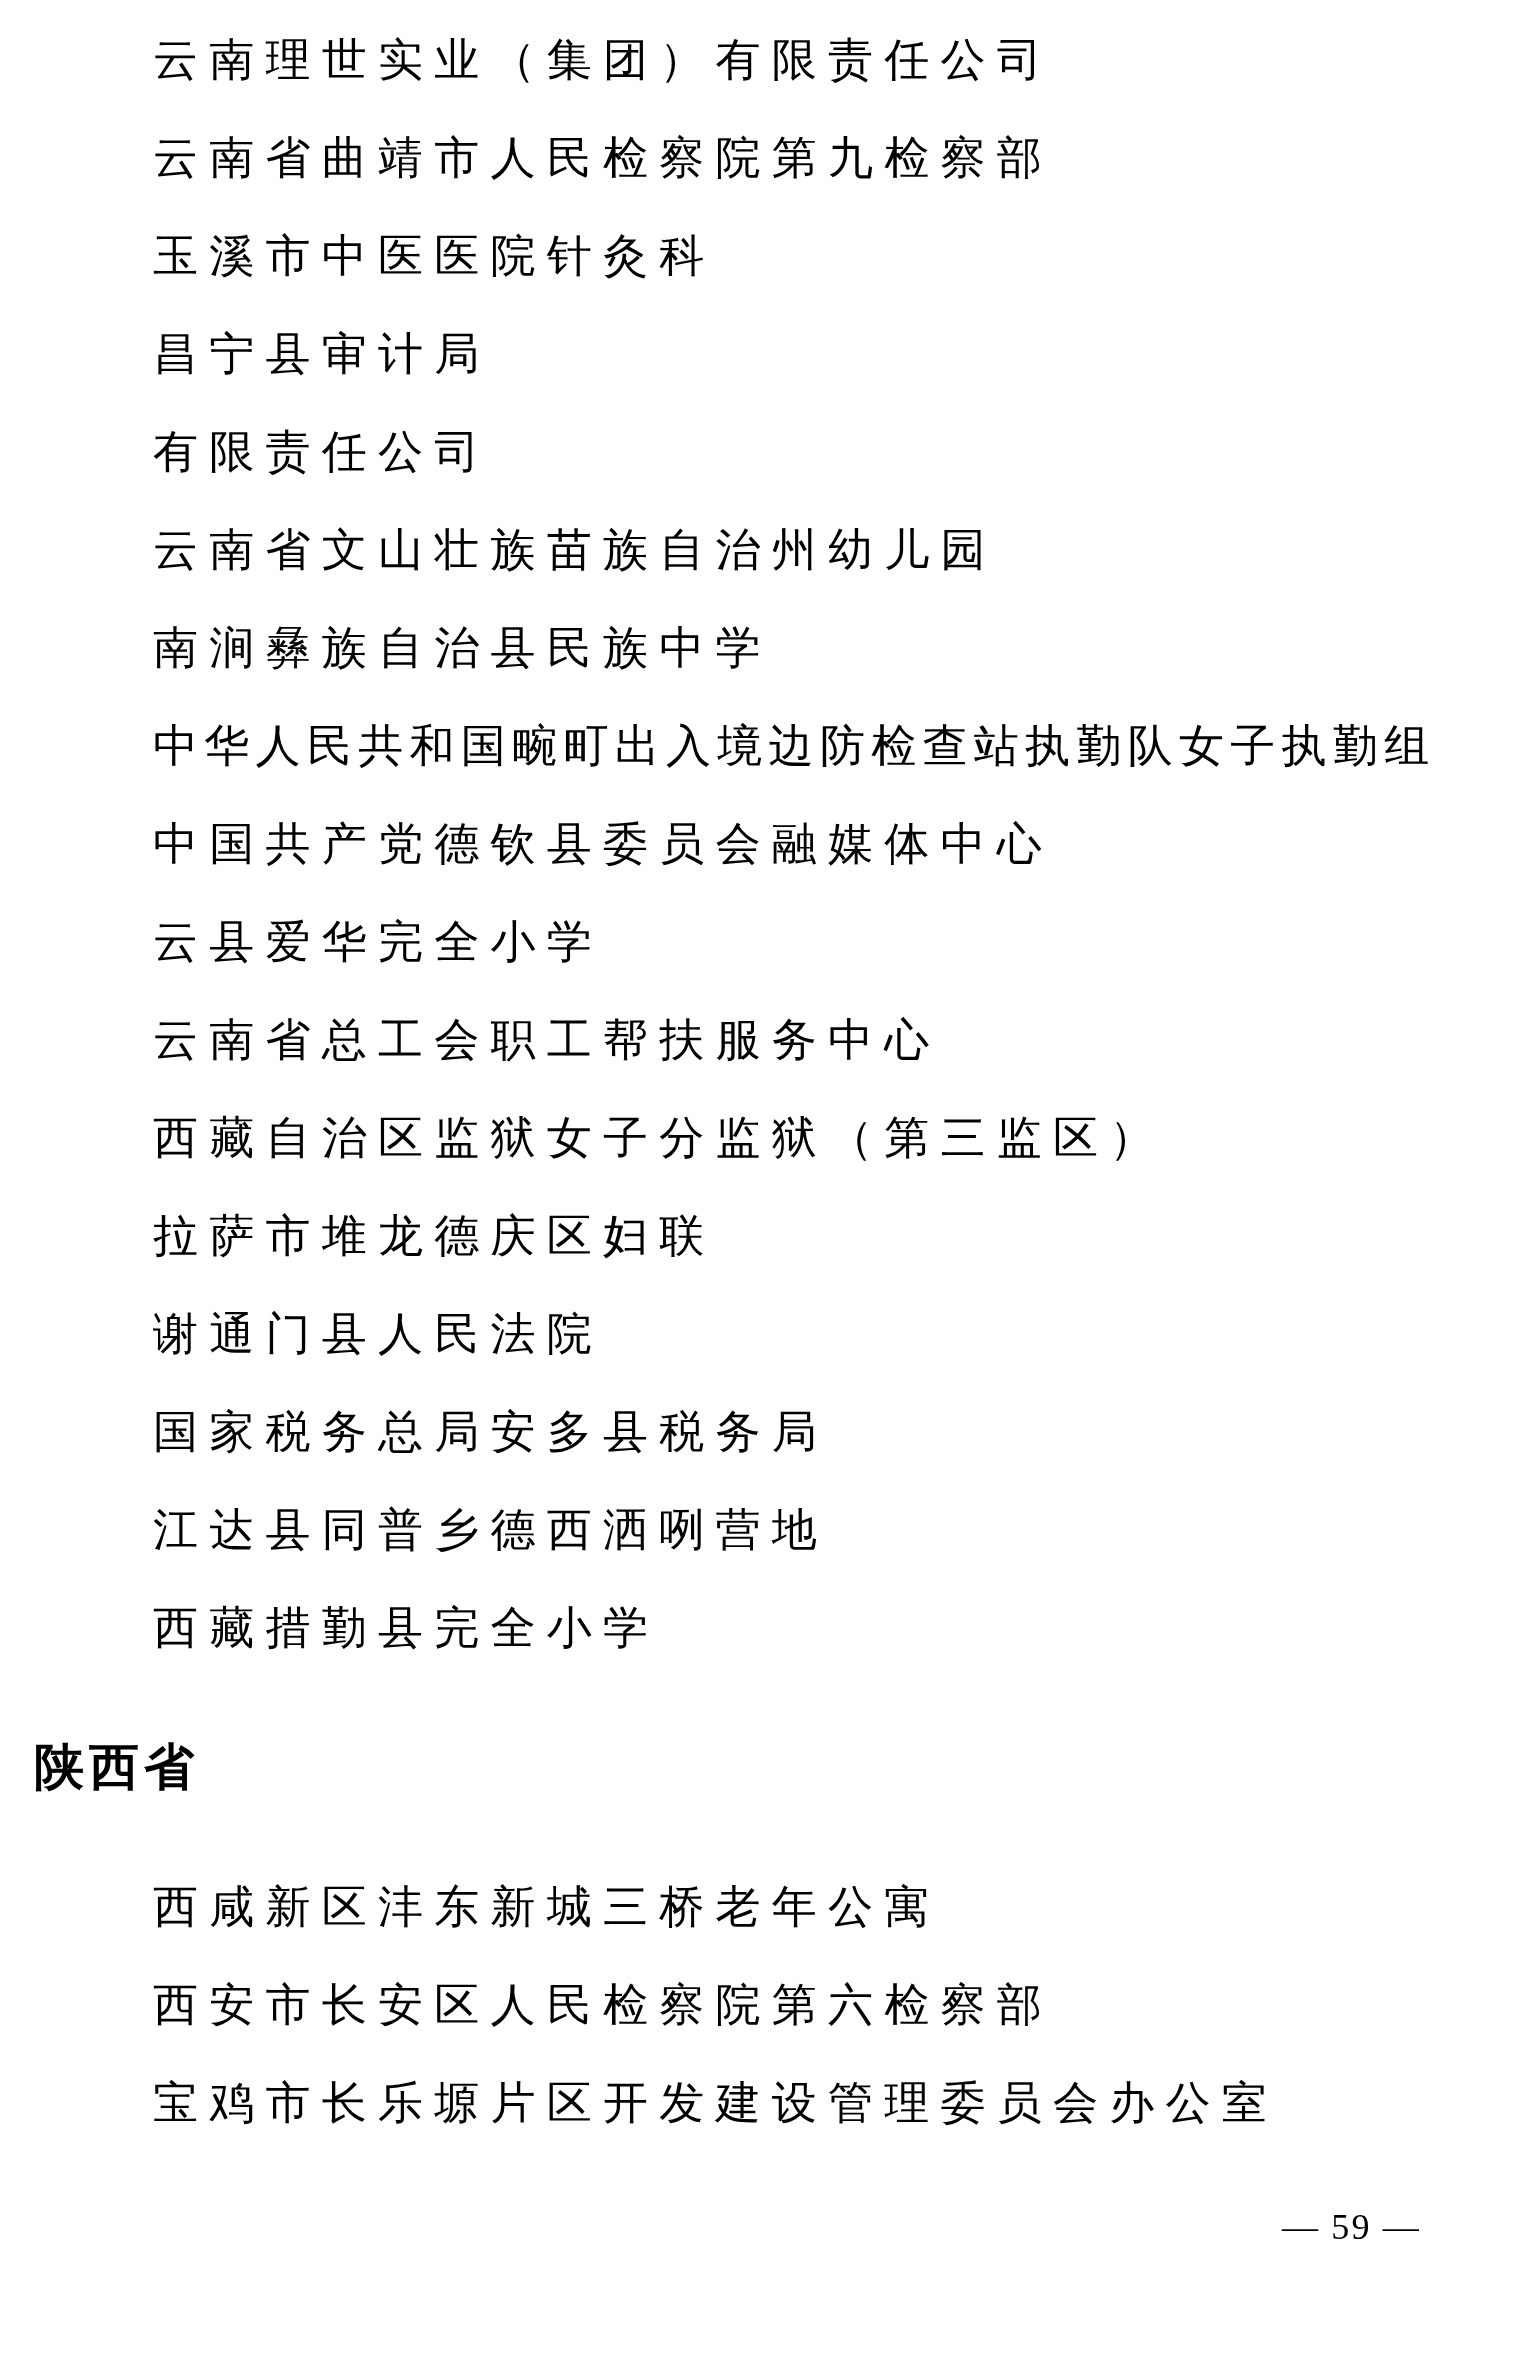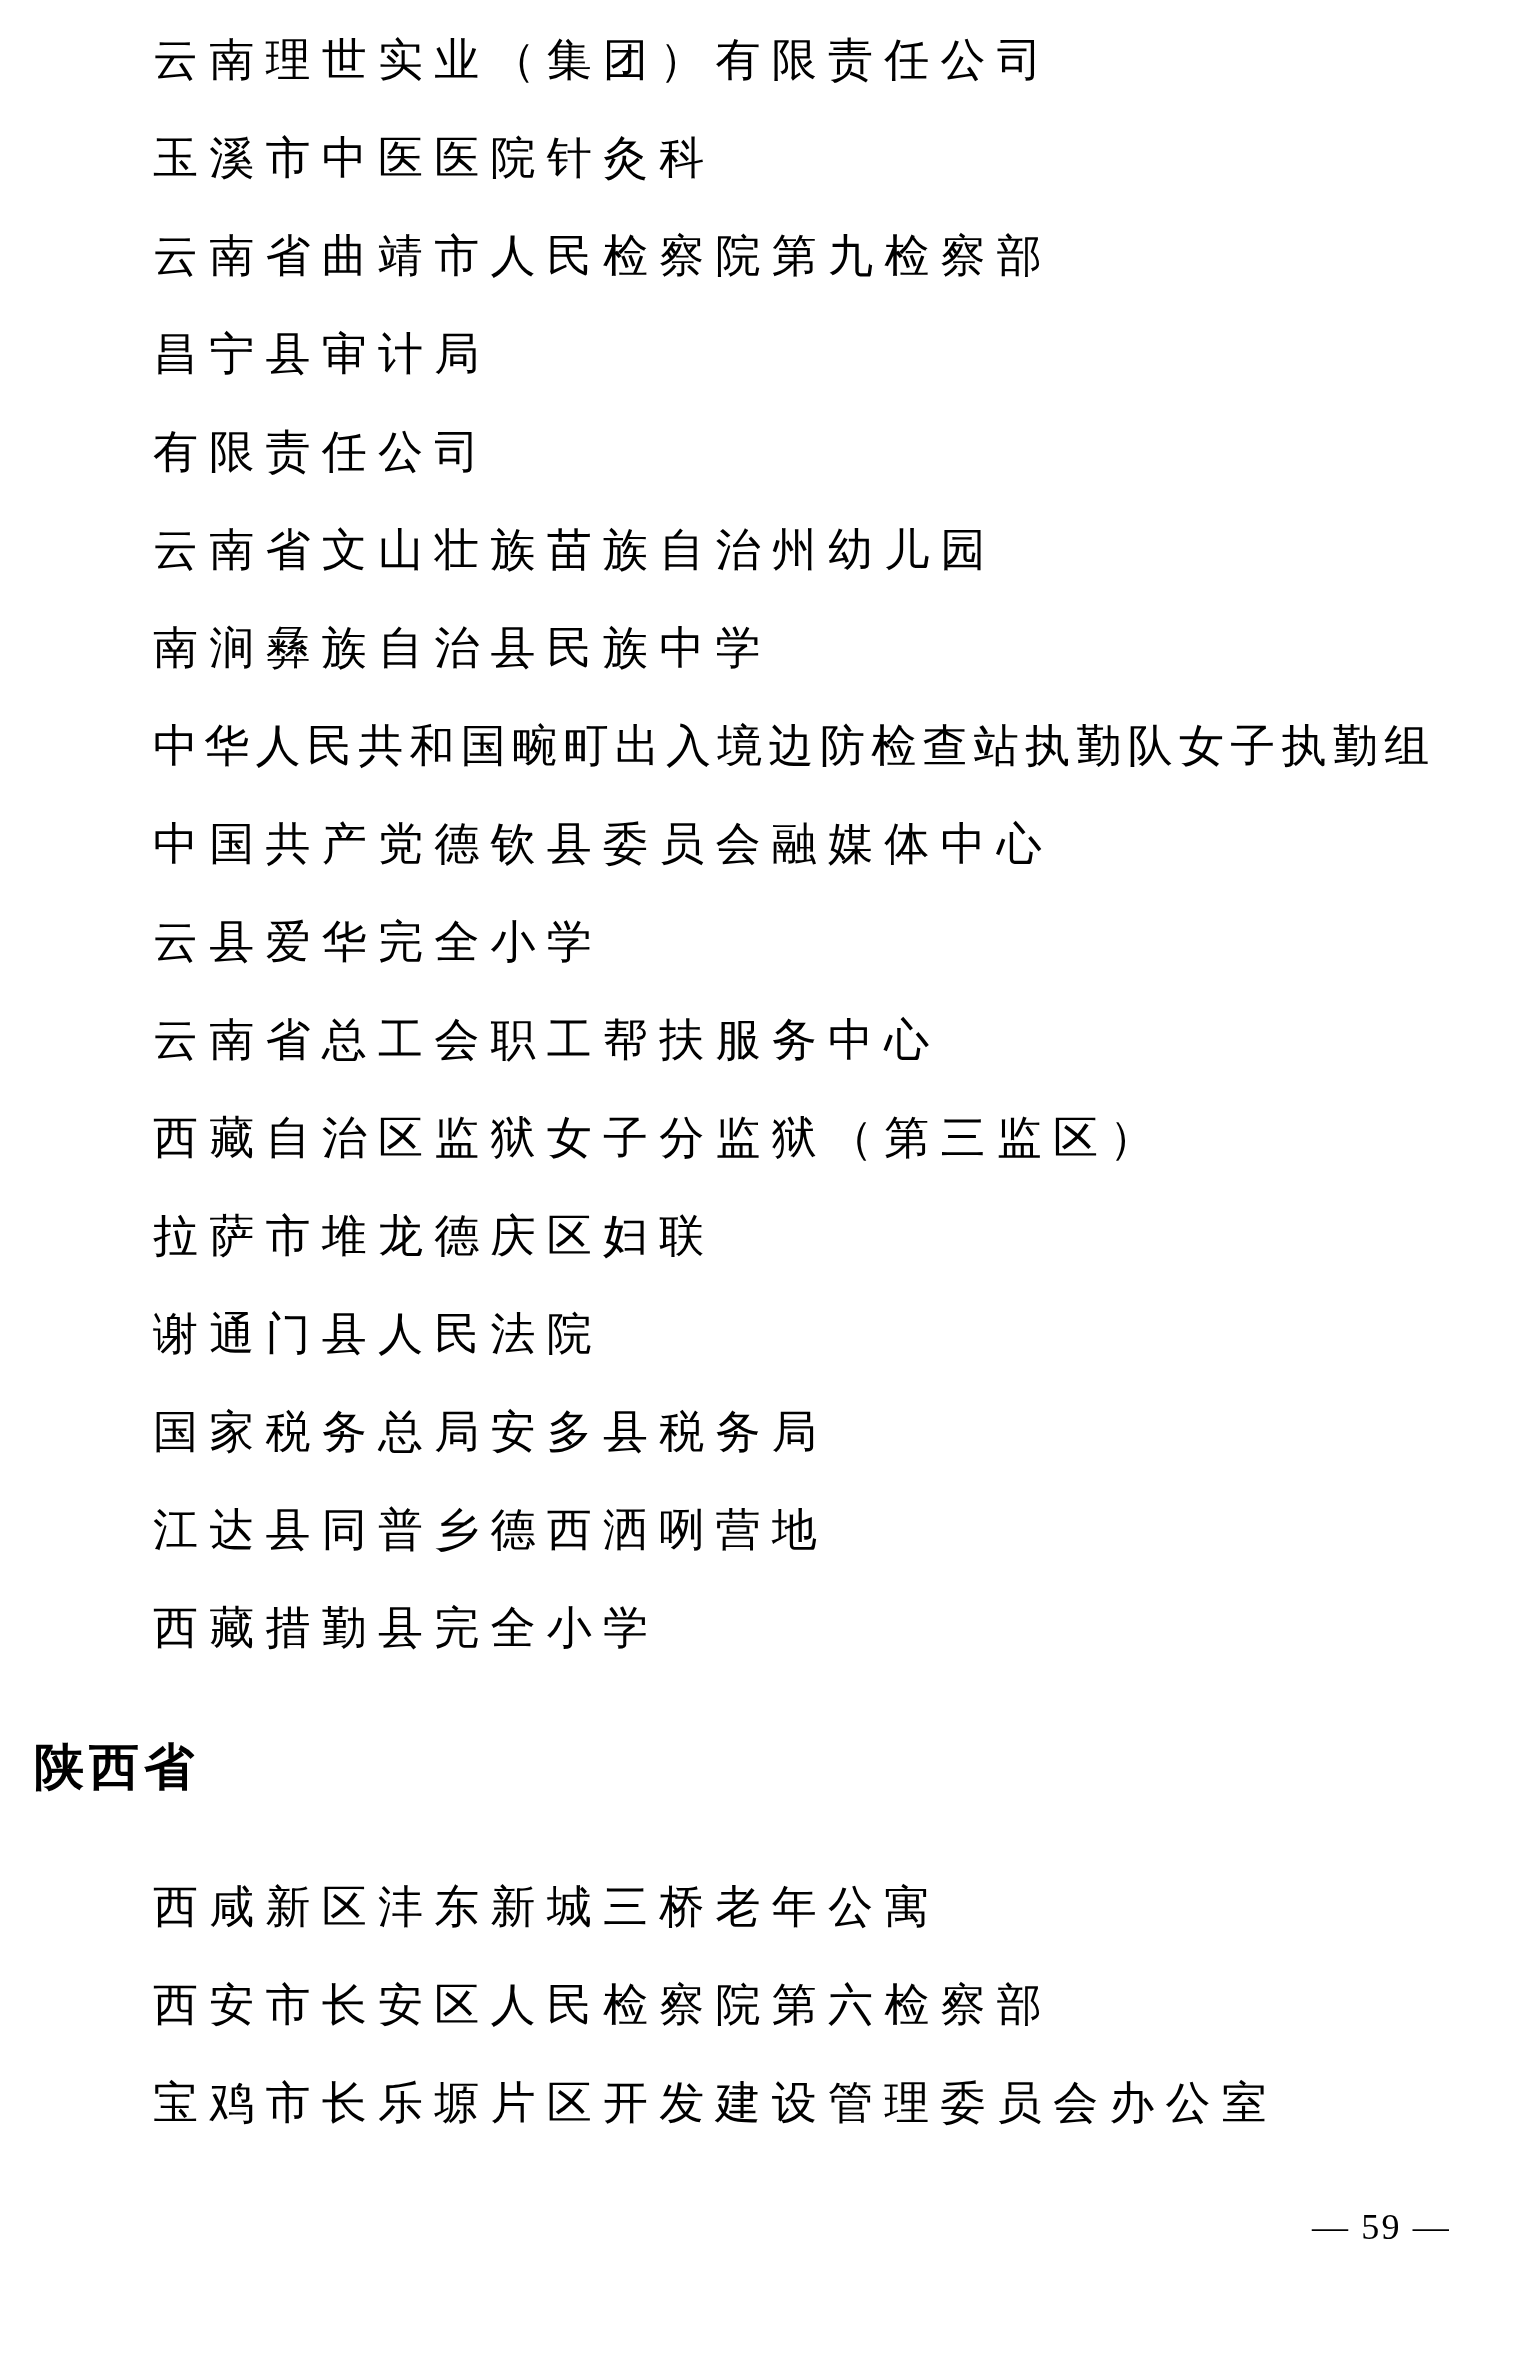--- a/index.html
+++ b/index.html
@@ -36,36 +36,36 @@
   .header {
     margin-left: 34px;
     font-size: 50px;
     font-weight: bold;
     font-family: "Liberation Sans", "DejaVu Sans", sans-serif;
     letter-spacing: 0.10em;
   }
   .footer {
     position: absolute;
     top: 2207px;
-    right: 86px;
+    right: 116px;
     font-size: 36px;
     line-height: 40px;
     letter-spacing: 0.06em;
     font-family: "Liberation Serif", "DejaVu Serif", serif;
   }
 </style>
 </head>
 <body>
 
 <div class="page">
   <main class="content">
 
     <div class="line item">云南理世实业（集团）有限责任公司</div>
+    <div class="line item">云南省曲靖市人民检察院第九检察部</div>
     <div class="line item">玉溪市中医医院针灸科</div>
-    <div class="line item">云南省曲靖市人民检察院第九检察部</div>
     <div class="line item">昌宁县审计局</div>
     <div class="line item">有限责任公司</div>
     <div class="line item">云南省文山壮族苗族自治州幼儿园</div>
     <div class="line item">南涧彝族自治县民族中学</div>
     <div class="line item tight">中华人民共和国畹町出入境边防检查站执勤队女子执勤组</div>
     <div class="line item">中国共产党德钦县委员会融媒体中心</div>
     <div class="line item">云县爱华完全小学</div>
     <div class="line item">云南省总工会职工帮扶服务中心</div>
 
 

